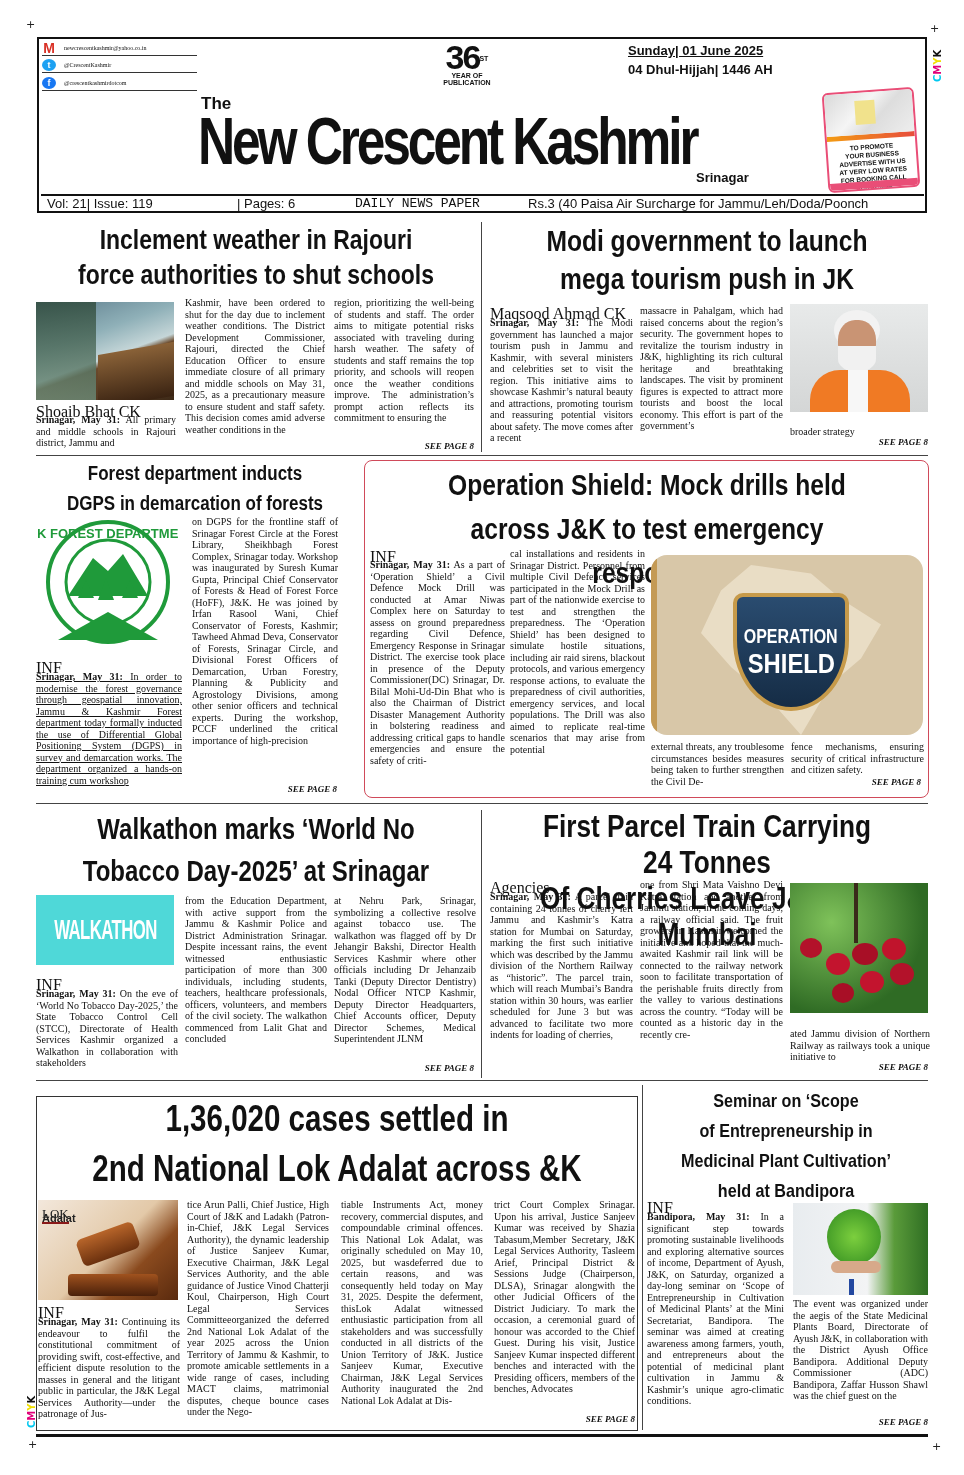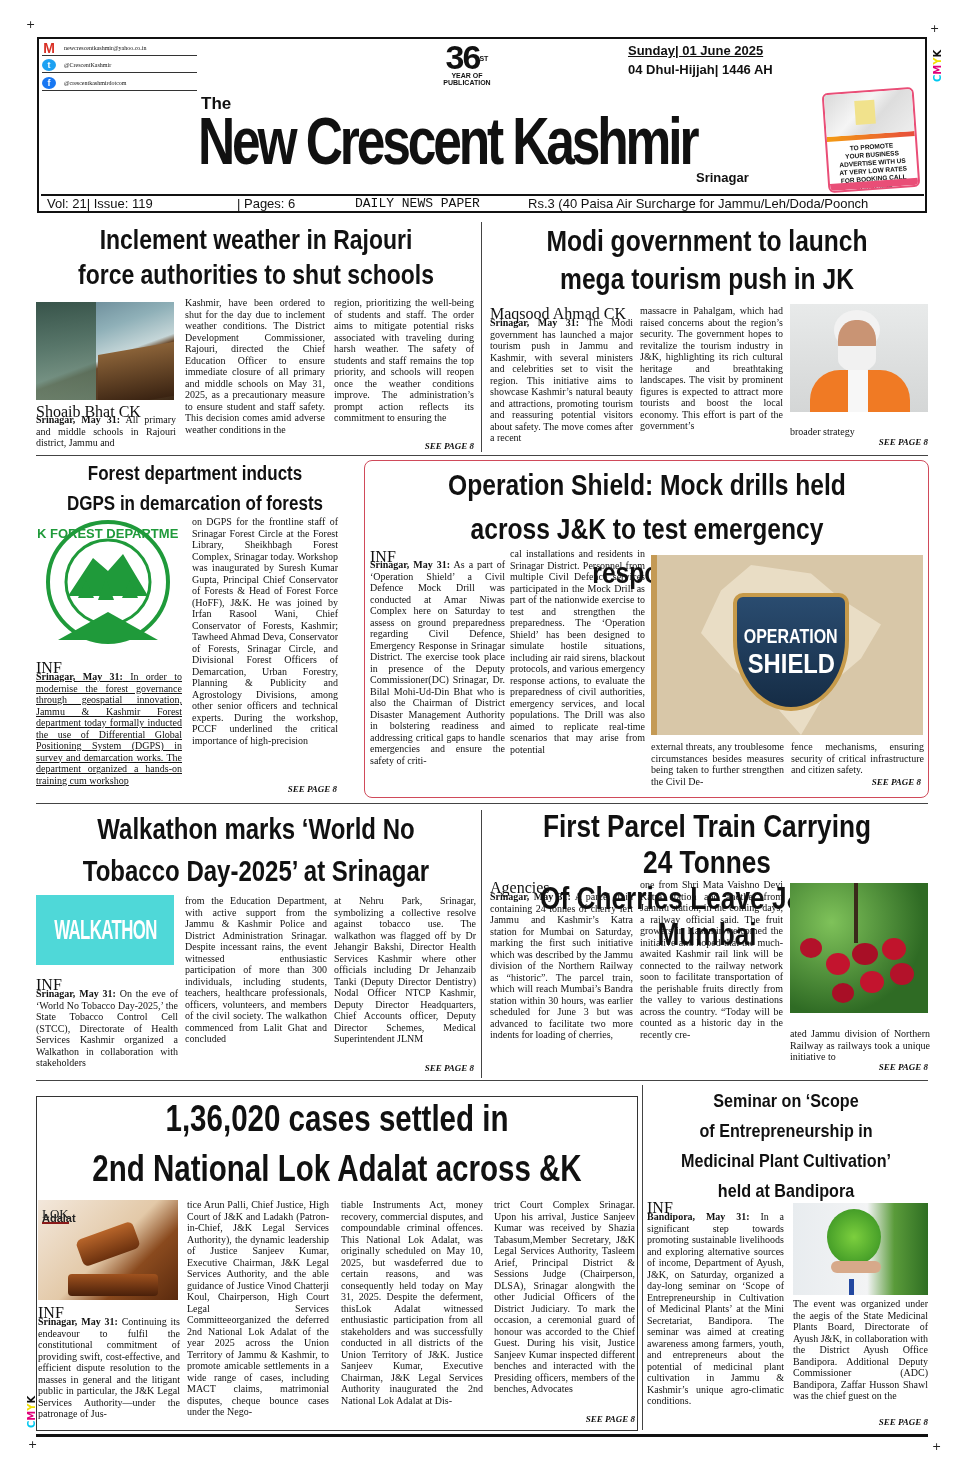--- a/index.html
+++ b/index.html
@@ -162,21 +162,21 @@
 <div class="see" style="left:192px;top:784px;width:145px;">SEE PAGE 8</div>
 
 <div class="abs" style="left:364px;top:460px;width:565px;height:338px;border:1.5px solid #d04a5a;border-radius:8px;"></div>
 <div class="hl" style="left:368px;top:463px;width:558px;font-size:30px;line-height:44px;">
   <div style="transform:scaleX(0.82);">Operation Shield: Mock drills held</div>
   <div style="transform:scaleX(0.82);">across J&amp;K to test emergency response</div>
 </div>
 <div class="byline abs" style="left:370px;top:548px;width:140px;">INF</div>
 <div class="col" style="left:370px;top:559px;width:135px;"><b>Srinagar, May 31:</b><span> As a part of ‘Operation Shield’ a Civil Defence Mock Drill was conducted at Amar Niwas Complex here on Saturday to assess on ground preparedness regarding Civil Defence, Emergency Response in Srinagar District. The exercise took place in presence of the Deputy Commissioner(DC) Srinagar, Dr. Bilal Mohi-Ud-Din Bhat who is also the Chairman of District Disaster Management Authority in bolstering readiness and addressing critical gaps to handle emergencies and ensure the safety of criti-</span></div>
 <div class="col" style="left:510px;top:548px;width:135px;">cal installations and residents in Srinagar District. Personnel from multiple Civil Defence services participated in the Mock Drill as part of the nationwide exercise to test and strengthen the preparedness. The ‘Operation Shield’ has been designed to simulate hostile situations, including air raid sirens, blackout protocols, and various emergency response actions, to evaluate the preparedness of civil authorities, emergency services, and local populations. The Drill was also aimed to replicate real-time scenarios that may arise from potential</div>
-<div class="img" style="left:651px;top:555px;width:272px;height:180px;background:#d8c7a8;">
+<div class="img" style="left:651px;top:555px;width:272px;height:180px;background:#d8c7a8;border-radius:16px;">
   <div style="position:absolute;left:0;top:0;width:6px;height:180px;background:#c49a55;"></div>
   <div style="position:absolute;left:40px;top:10px;width:200px;height:170px;background:#e9ddc5;clip-path:polygon(30% 0,60% 5%,75% 20%,95% 35%,85% 55%,70% 70%,55% 100%,40% 80%,20% 60%,5% 40%,15% 15%);"></div>
   <div style="position:absolute;left:82px;top:38px;width:116px;height:118px;background:linear-gradient(180deg,#2a4c70,#152c45);border:4px solid #c69a4a;border-radius:10px 10px 50% 50%/10px 10px 60% 60%;display:flex;flex-direction:column;align-items:center;justify-content:center;">
     <div style="color:#fff;font-family:'Liberation Sans',sans-serif;font-weight:bold;font-size:20px;transform:scaleX(0.8);">OPERATION</div>
     <div style="color:#fff;font-family:'Liberation Sans',sans-serif;font-weight:bold;font-size:28px;transform:scaleX(0.85);">SHIELD</div>
   </div>
 </div>
 <div class="col" style="left:651px;top:741px;width:133px;">external threats, any troublesome circumstances besides measures being taken to further strengthen the Civil De-</div>
 <div class="col" style="left:791px;top:741px;width:133px;">fence mechanisms, ensuring security of critical infrastructure and citizen safety.</div>
 <div class="see" style="left:791px;top:777px;width:130px;">SEE PAGE 8</div>

